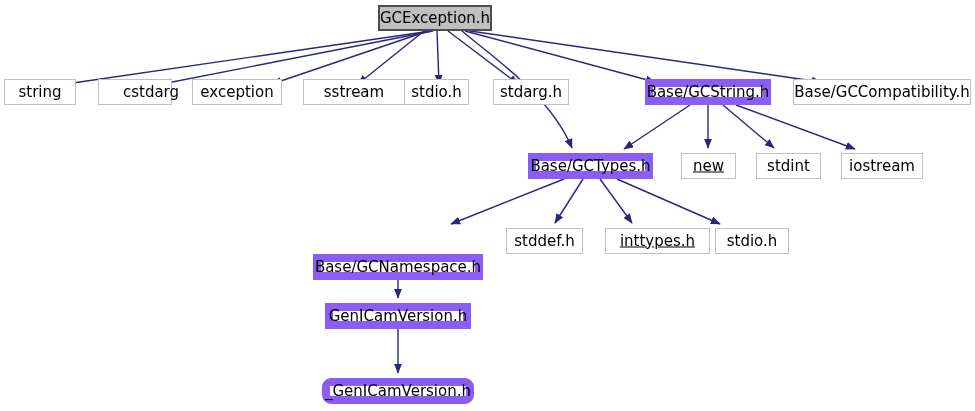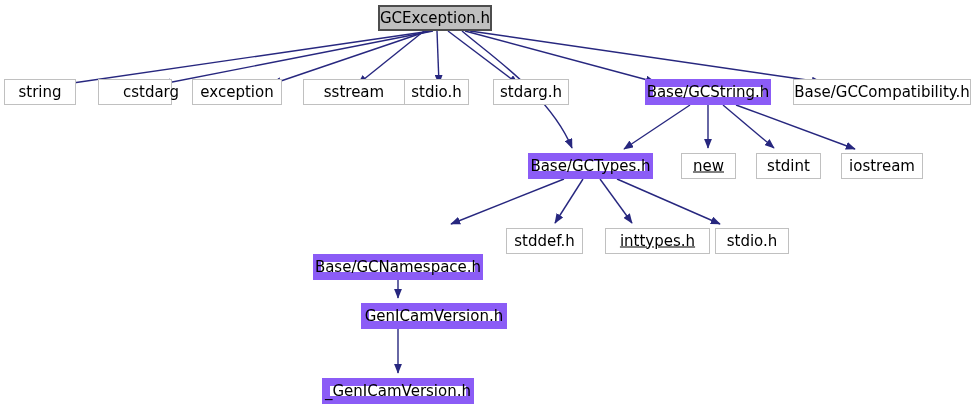--- a/index.html
+++ b/index.html
@@ -129,20 +129,20 @@
       </div>
       <div class="node" style="left: 506px; top: 228px; width: 77px; height: 26px;">
         <span class="node-label">stddef.h</span>
       </div>
       <div class="node" style="left: 605px; top: 228px; width: 105px; height: 26px; text-decoration: underline;">
         <span class="node-label">inttypes.h</span>
       </div>
       <div class="node" style="left: 715px; top: 228px; width: 74px; height: 26px;">
         <span class="node-label">stdio.h</span>
       </div>
-      <div class="node strong" style="left: 325px; top: 303px; width: 146px; height: 26px; margin-left: 36px;">
+      <div class="node strong" style="left: 325px; top: 303px; width: 146px; height: 26px;">
         <span class="node-label">GenICamVersion.h</span>
       </div>
-      <div class="node strong" style="left: 322px; top: 378px; width: 152px; height: 26px;">
+      <div class="node strong" style="left: 322px; top: 378px; width: 152px; height: 26px; border-radius: 9px;">
         <span class="node-label">_GenICamVersion.h</span>
       </div>
     </div>
 </div>
 
 </body></html>

